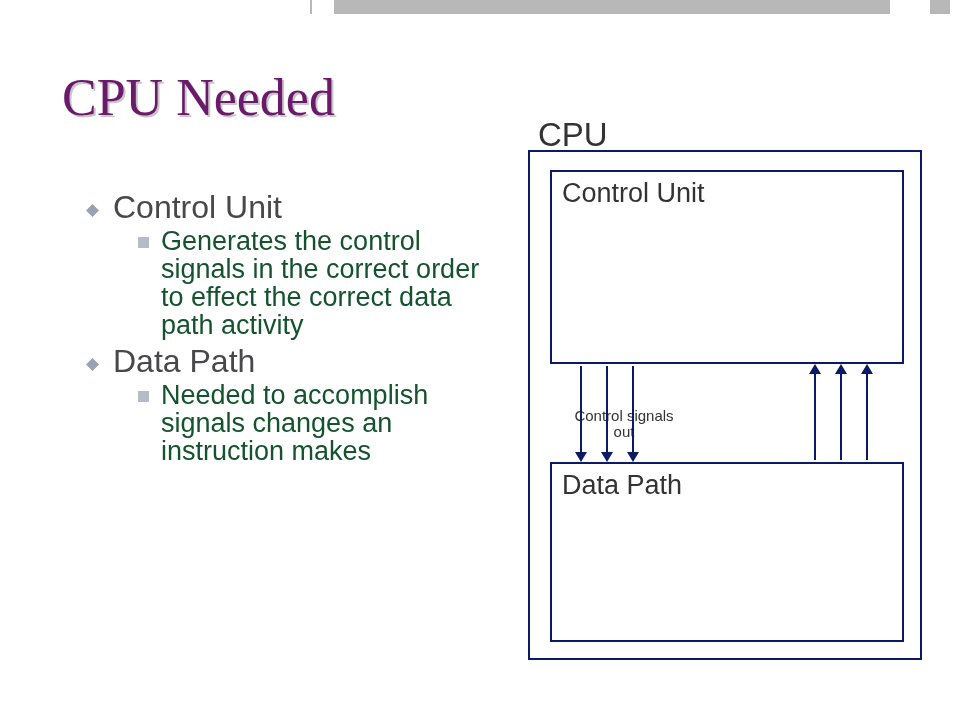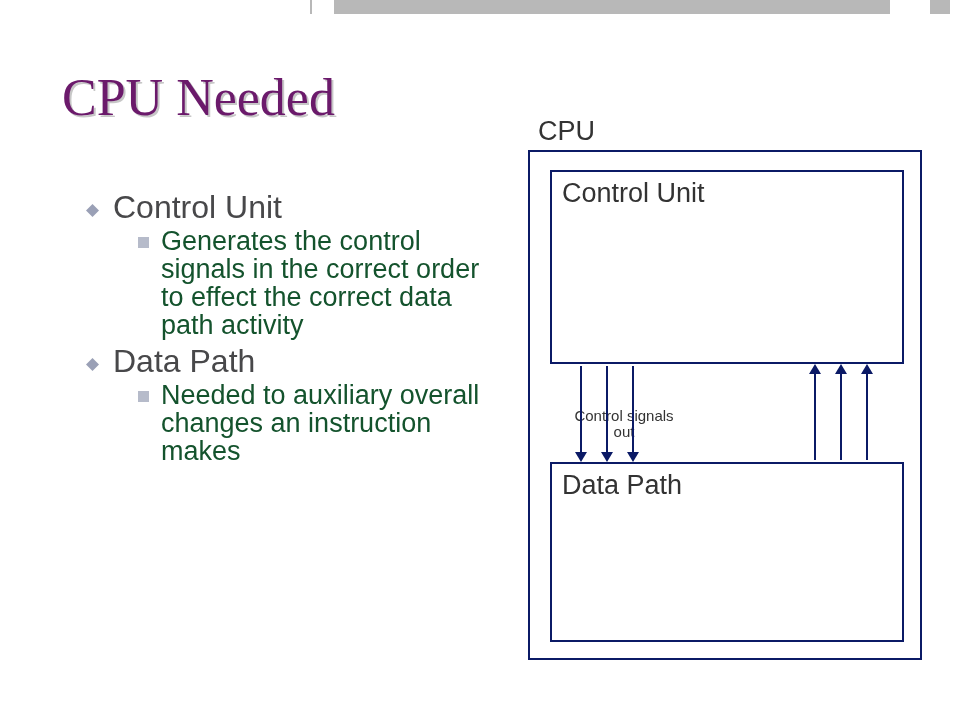--- a/index.html
+++ b/index.html
@@ -85,21 +85,21 @@
   .diagram {
     position: absolute;
     left: 528px;
     top: 116px;
     width: 394px;
     height: 548px;
   }
   .cpu-label {
     position: absolute;
     left: 10px; top: 0;
-    font-size: 27px;
+    font-size: 33px;
     color: #333;
   }
   .cpu-box {
     position: absolute;
     left: 0; top: 34px;
     width: 394px; height: 510px;
     border: 2px solid #0b1a66;
     box-sizing: border-box;
   }
   .inner-box {
@@ -166,21 +166,21 @@
     <div class="lvl1">
       <span class="bullet">
         <svg width="13" height="13" viewBox="0 0 10 10">
             <polygon points="5,0 10,5 5,10 0,5" fill="#9aa0b6"></polygon>
           </svg>
       </span>
       <span class="txt">Data Path</span>
     </div>
     <div class="lvl2">
       <span class="bullet"></span>
-      <span class="txt">Needed to auxiliary overall changes  an instruction makes</span>
+      <span class="txt">Needed to accomplish signals changes  an instruction makes</span>
     </div>
   </div>
 
   <div class="diagram">
     <div class="cpu-label">CPU</div>
     <div class="cpu-box">
       <div class="inner-box control-unit">
         <span>Control Unit</span>
       </div>
       <div class="inner-box data-path">

